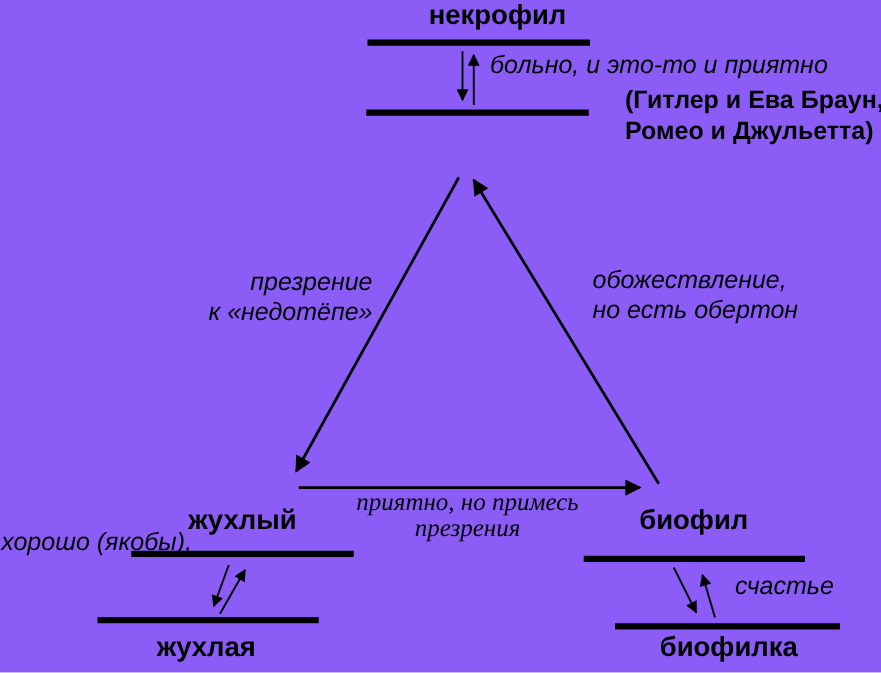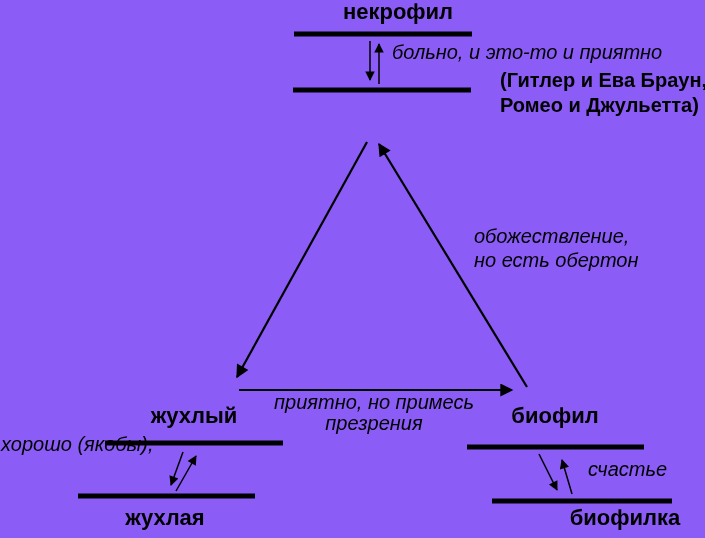--- a/index.html
+++ b/index.html
@@ -60,33 +60,35 @@
   </svg>
 
   <div class="lbl title center" style="left:398px; top:0px;">некрофил</div>
   <div class="lbl note" style="left:392px; top:40px;">больно, и это-то и приятно</div>
   <div class="lbl example" style="left:472px; top:68px;">
     <span class="line">(Гитлер и Ева Браун,</span>
     <span class="line">Ромео и Джульетта)</span>
   </div>
 
   <div class="lbl note" style="left:150px; top:214px; width:148px; text-align:right;">
+    <span class="line">презрение</span>
+    <span class="line">к «недотёпе»</span>
   </div>
-  <div class="lbl note" style="left:474px; top:224px;">
+  <div class="lbl note" style="left:474px; top:212px;">
     <span class="line">обожествление,</span>
     <span class="line">но есть обертон</span>
   </div>
-  <div class="lbl note tight center" style="left:374px; top:392px; text-align:center;">
+  <div class="lbl note tight center" style="left:374px; top:392px; text-align:center;font-family:Liberation Serif, serif;">
     <span class="line">приятно, но примесь</span>
     <span class="line">презрения</span>
   </div>
 
   <div class="lbl title center" style="left:194px; top:404px;">жухлый</div>
-  <div class="lbl note" style="left:1px; top:432px;">
+  <div class="lbl note" style="left:1px; top:422px;">
     <span class="line">хорошо (якобы),</span>
   </div>
   <div class="lbl title center" style="left:165px; top:506px;">жухлая</div>
 
   <div class="lbl title center" style="left:555px; top:404px;">биофил</div>
   <div class="lbl note" style="left:588px; top:457px;">счастье</div>
-  <div class="lbl title center" style="left:583px; top:506px;margin-left:42px;">биофилка</div>
+  <div class="lbl title center" style="left:583px; top:506px;">биофилка</div>
 
 </div>
 
 </body></html>

